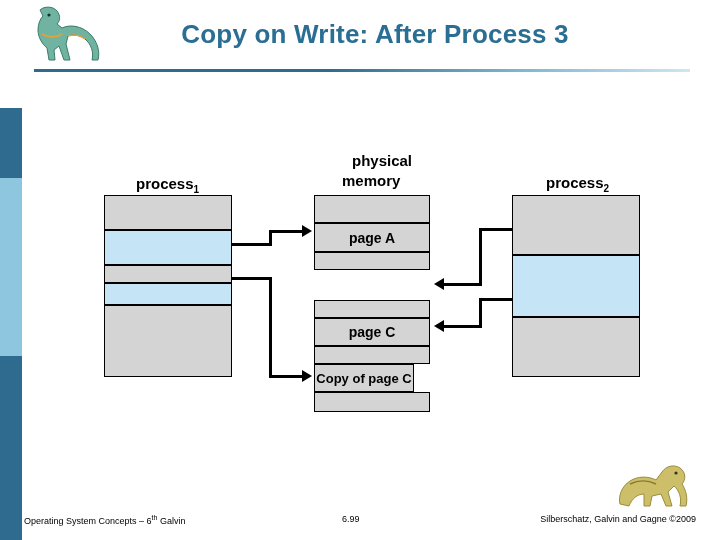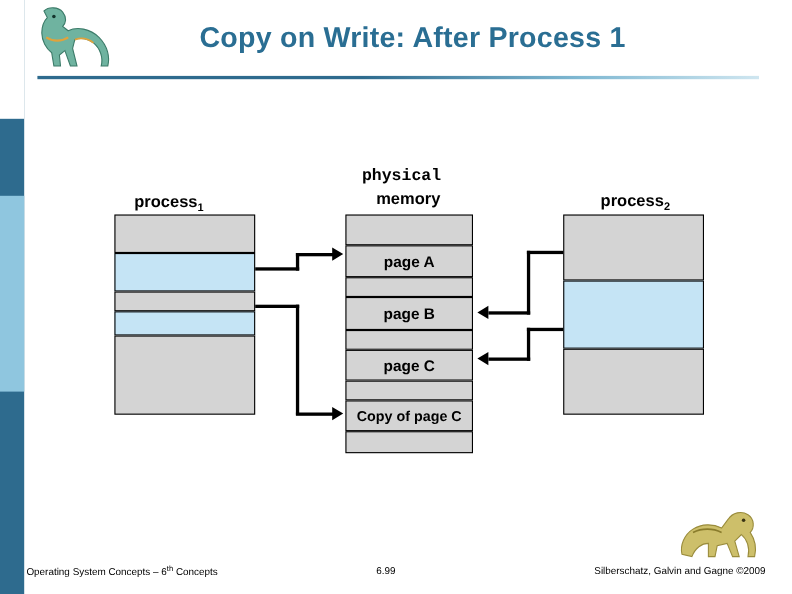--- a/index.html
+++ b/index.html
@@ -194,49 +194,48 @@
 <svg class="dino-top" viewBox="0 0 92 62">
   <g fill="#6fb3a0" stroke="#3c7b69" stroke-width="1">
     <path d="M18 6 C22 2 31 2 35 7 C39 12 38 17 35 20 L40 24 C48 20 60 22 68 30 C76 38 78 48 76 56 L70 56 C72 48 69 40 63 35 C58 31 51 30 46 32 L44 40 L48 56 L42 56 L37 42 L32 46 L33 56 L27 56 L25 44 C20 40 16 33 16 26 C16 20 18 15 21 12 Z"></path>
   </g>
   <circle cx="27" cy="11" r="1.6" fill="#14352d"></circle>
   <path d="M20 30 C26 34 34 34 40 30" fill="none" stroke="#e0a33c" stroke-width="2"></path>
   <path d="M46 32 C52 30 58 31 63 35" fill="none" stroke="#e0a33c" stroke-width="1.5"></path>
 </svg>
 
 <div class="title">
-  <div>Copy on Write: After Process 1</div>
+  <div>Copy on Write: After Process 3</div>
 </div>
 <div class="title-rule"></div>
 
 <div class="figure">
 
-  <div class="fig-label" style="left:122px; top:35px;">
+  <div class="fig-label" style="left:136px; top:35px;">
     <span>process</span><span class="sub">1</span>
   </div>
-  <div class="fig-label" style="left:329px; top:12px;font-family:Liberation Mono, monospace;">physical</div>
+  <div class="fig-label" style="left:352px; top:12px;">physical</div>
   <div class="fig-label" style="left:342px; top:32px;">memory</div>
   <div class="fig-label" style="left:546px; top:34px;">
     <span>process</span><span class="sub">2</span>
   </div>
 
   <div class="proc-box" style="left:104px; top:55px;  width:128px; height:35px;"></div>
   <div class="proc-box blue" style="left:104px; top:90px;  width:128px; height:35px;"></div>
   <div class="proc-box" style="left:104px; top:125px; width:128px; height:18px;"></div>
   <div class="proc-box blue" style="left:104px; top:143px; width:128px; height:22px;"></div>
   <div class="proc-box" style="left:104px; top:165px; width:128px; height:72px;"></div>
 
   <div class="mem-box" style="left:314px; top:55px;  width:116px; height:28px;"></div>
   <div class="mem-box" style="left:314px; top:83px;  width:116px; height:29px;text-align:center;">page A</div>
   <div class="mem-box" style="left:314px; top:112px; width:116px; height:18px;"></div>
-  <div class="mem-box" style="left:314px; top:130px; width:116px; height:30px;">page B</div>
   <div class="mem-box" style="left:314px; top:160px; width:116px; height:18px;"></div>
   <div class="mem-box" style="left:314px; top:178px; width:116px; height:28px;">page C</div>
   <div class="mem-box" style="left:314px; top:206px; width:116px; height:18px;"></div>
-  <div class="mem-box" style="left:314px; top:224px; width:116px; height:28px; font-size:13px;">Copy of page C</div>
+  <div class="mem-box" style="left:314px; top:224px; width:100px; height:28px; font-size:13px;">Copy of page C</div>
   <div class="mem-box" style="left:314px; top:252px; width:116px; height:20px;"></div>
 
   <div class="proc-box" style="left:512px; top:55px;  width:128px; height:60px;"></div>
   <div class="proc-box blue" style="left:512px; top:115px; width:128px; height:62px;"></div>
   <div class="proc-box" style="left:512px; top:177px; width:128px; height:60px;"></div>
 
   <div class="ln h" style="left:232px; top:103px; width:40px;"></div>
   <div class="ln v" style="left:269px; top:90px;  height:16px;"></div>
   <div class="ln h" style="left:269px; top:90px;  width:34px;"></div>
   <div class="arrow-right" style="left:302px; top:85px;"></div>
@@ -261,17 +260,17 @@
 <svg class="dino-bottom" viewBox="0 0 92 62">
   <g fill="#cdbf6a" stroke="#9a8c3c" stroke-width="1">
     <path d="M8 48 C6 40 10 30 18 25 C26 20 36 20 44 24 L50 16 C54 10 62 8 68 12 C74 16 74 24 70 28 C74 34 76 42 74 50 L68 50 C70 42 67 34 62 30 L56 36 L60 50 L54 50 L49 38 L40 40 L38 50 L32 50 L32 38 C26 38 20 42 17 50 Z"></path>
   </g>
   <circle cx="64" cy="17" r="1.6" fill="#3a3414"></circle>
   <path d="M18 28 C26 24 36 24 44 28" fill="none" stroke="#8a7c2c" stroke-width="1.5"></path>
 </svg>
 
 <div class="footer">
   <div class="footer-left">
-    <span>Operating System Concepts – 6</span><sup>th</sup><span> Concepts</span>
+    <span>Operating System Concepts – 6</span><sup>th</sup><span> Galvin</span>
   </div>
   <div class="footer-center">6.99</div>
   <div class="footer-right">Silberschatz, Galvin and Gagne ©2009</div>
 </div>
 
 </body></html>

